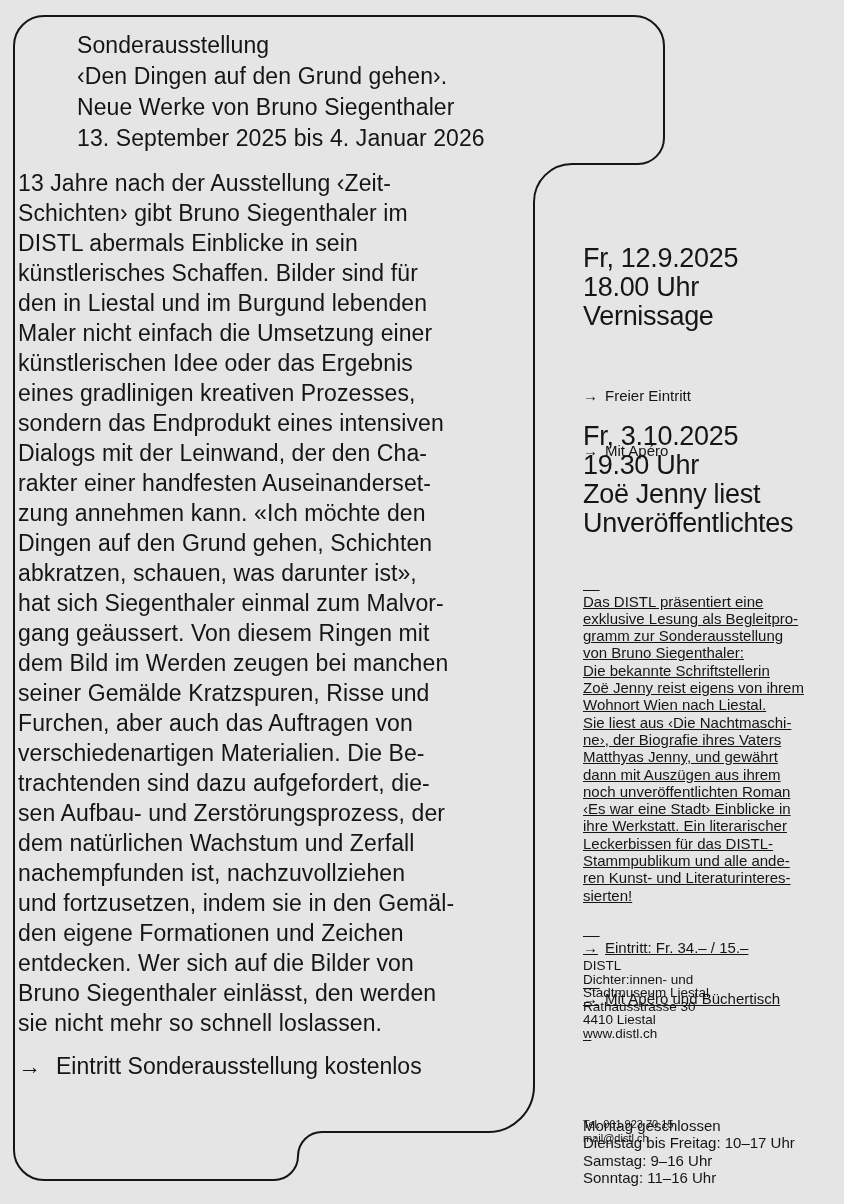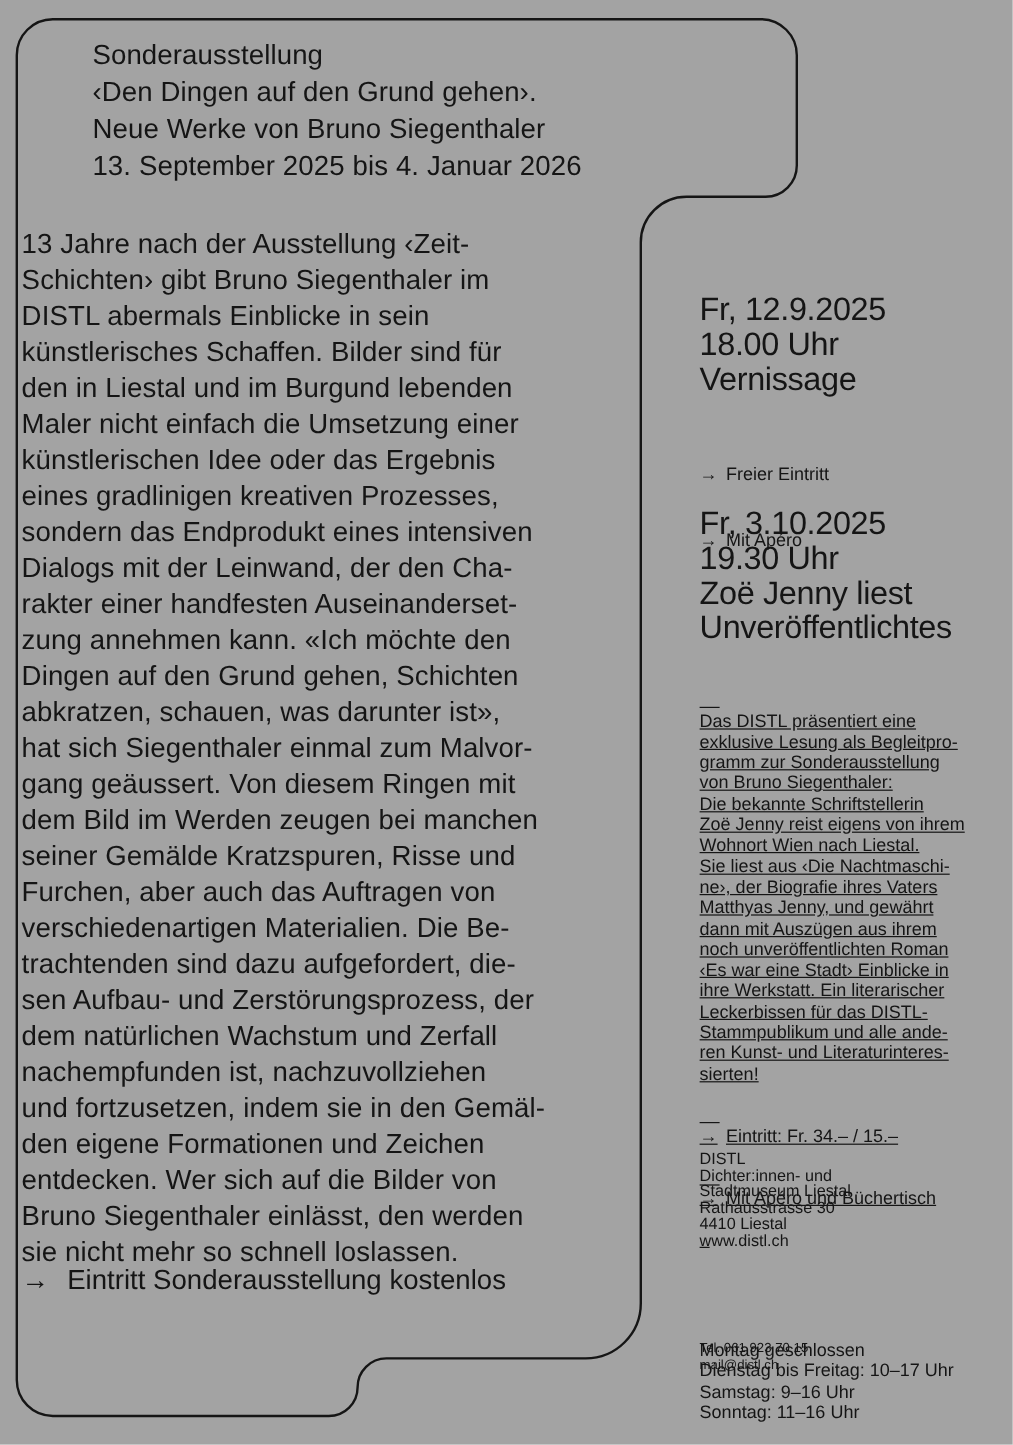--- a/index.html
+++ b/index.html
@@ -1,24 +1,24 @@
 <!DOCTYPE html>
 <html><head>
 <meta charset="utf-8">
 <style>
   html,body{margin:0;padding:0;background:#ffffff;}
   .sheet{
-    position:relative;width:844px;height:1204px;background:#a3a3a3;
+    position:relative;width:844px;height:1204px;background:#e5e5e5;
     font-family:"Liberation Sans","DejaVu Sans",sans-serif;
     color:#151515;overflow:hidden;
   }
   .border-svg{position:absolute;left:0;top:0;width:844px;height:1204px;}
   .abs{position:absolute;white-space:pre;}
   .ex-title{left:77px;top:30px;font-size:23px;line-height:31px;letter-spacing:0.1px;}
-  .ex-body{left:18px;top:188px;font-size:23px;line-height:30px;letter-spacing:0.1px;}
+  .ex-body{left:18px;top:168px;font-size:23px;line-height:30px;letter-spacing:0.1px;}
   .ex-note{left:18px;top:1051px;font-size:23px;line-height:30px;display:flex;align-items:flex-start;}
   .ex-note .arrow{margin-right:15px;}
   .ev-heading{font-size:27px;line-height:29px;letter-spacing:-0.3px;}
   .ev1{left:583px;top:244px;}
   .ev2{left:583px;top:422px;}
   .notes-sm{left:583px;top:350px;font-size:15px;line-height:18.4px;}
   .note-row{display:flex;align-items:flex-start;white-space:pre;}
   .note-row .arrow{margin-right:7px;}
   .ev-desc{left:583px;top:558px;font-size:15px;line-height:17.3px;width:260px;text-decoration:underline;}
   .addr{left:583px;top:959px;font-size:13.5px;line-height:13.6px;}

